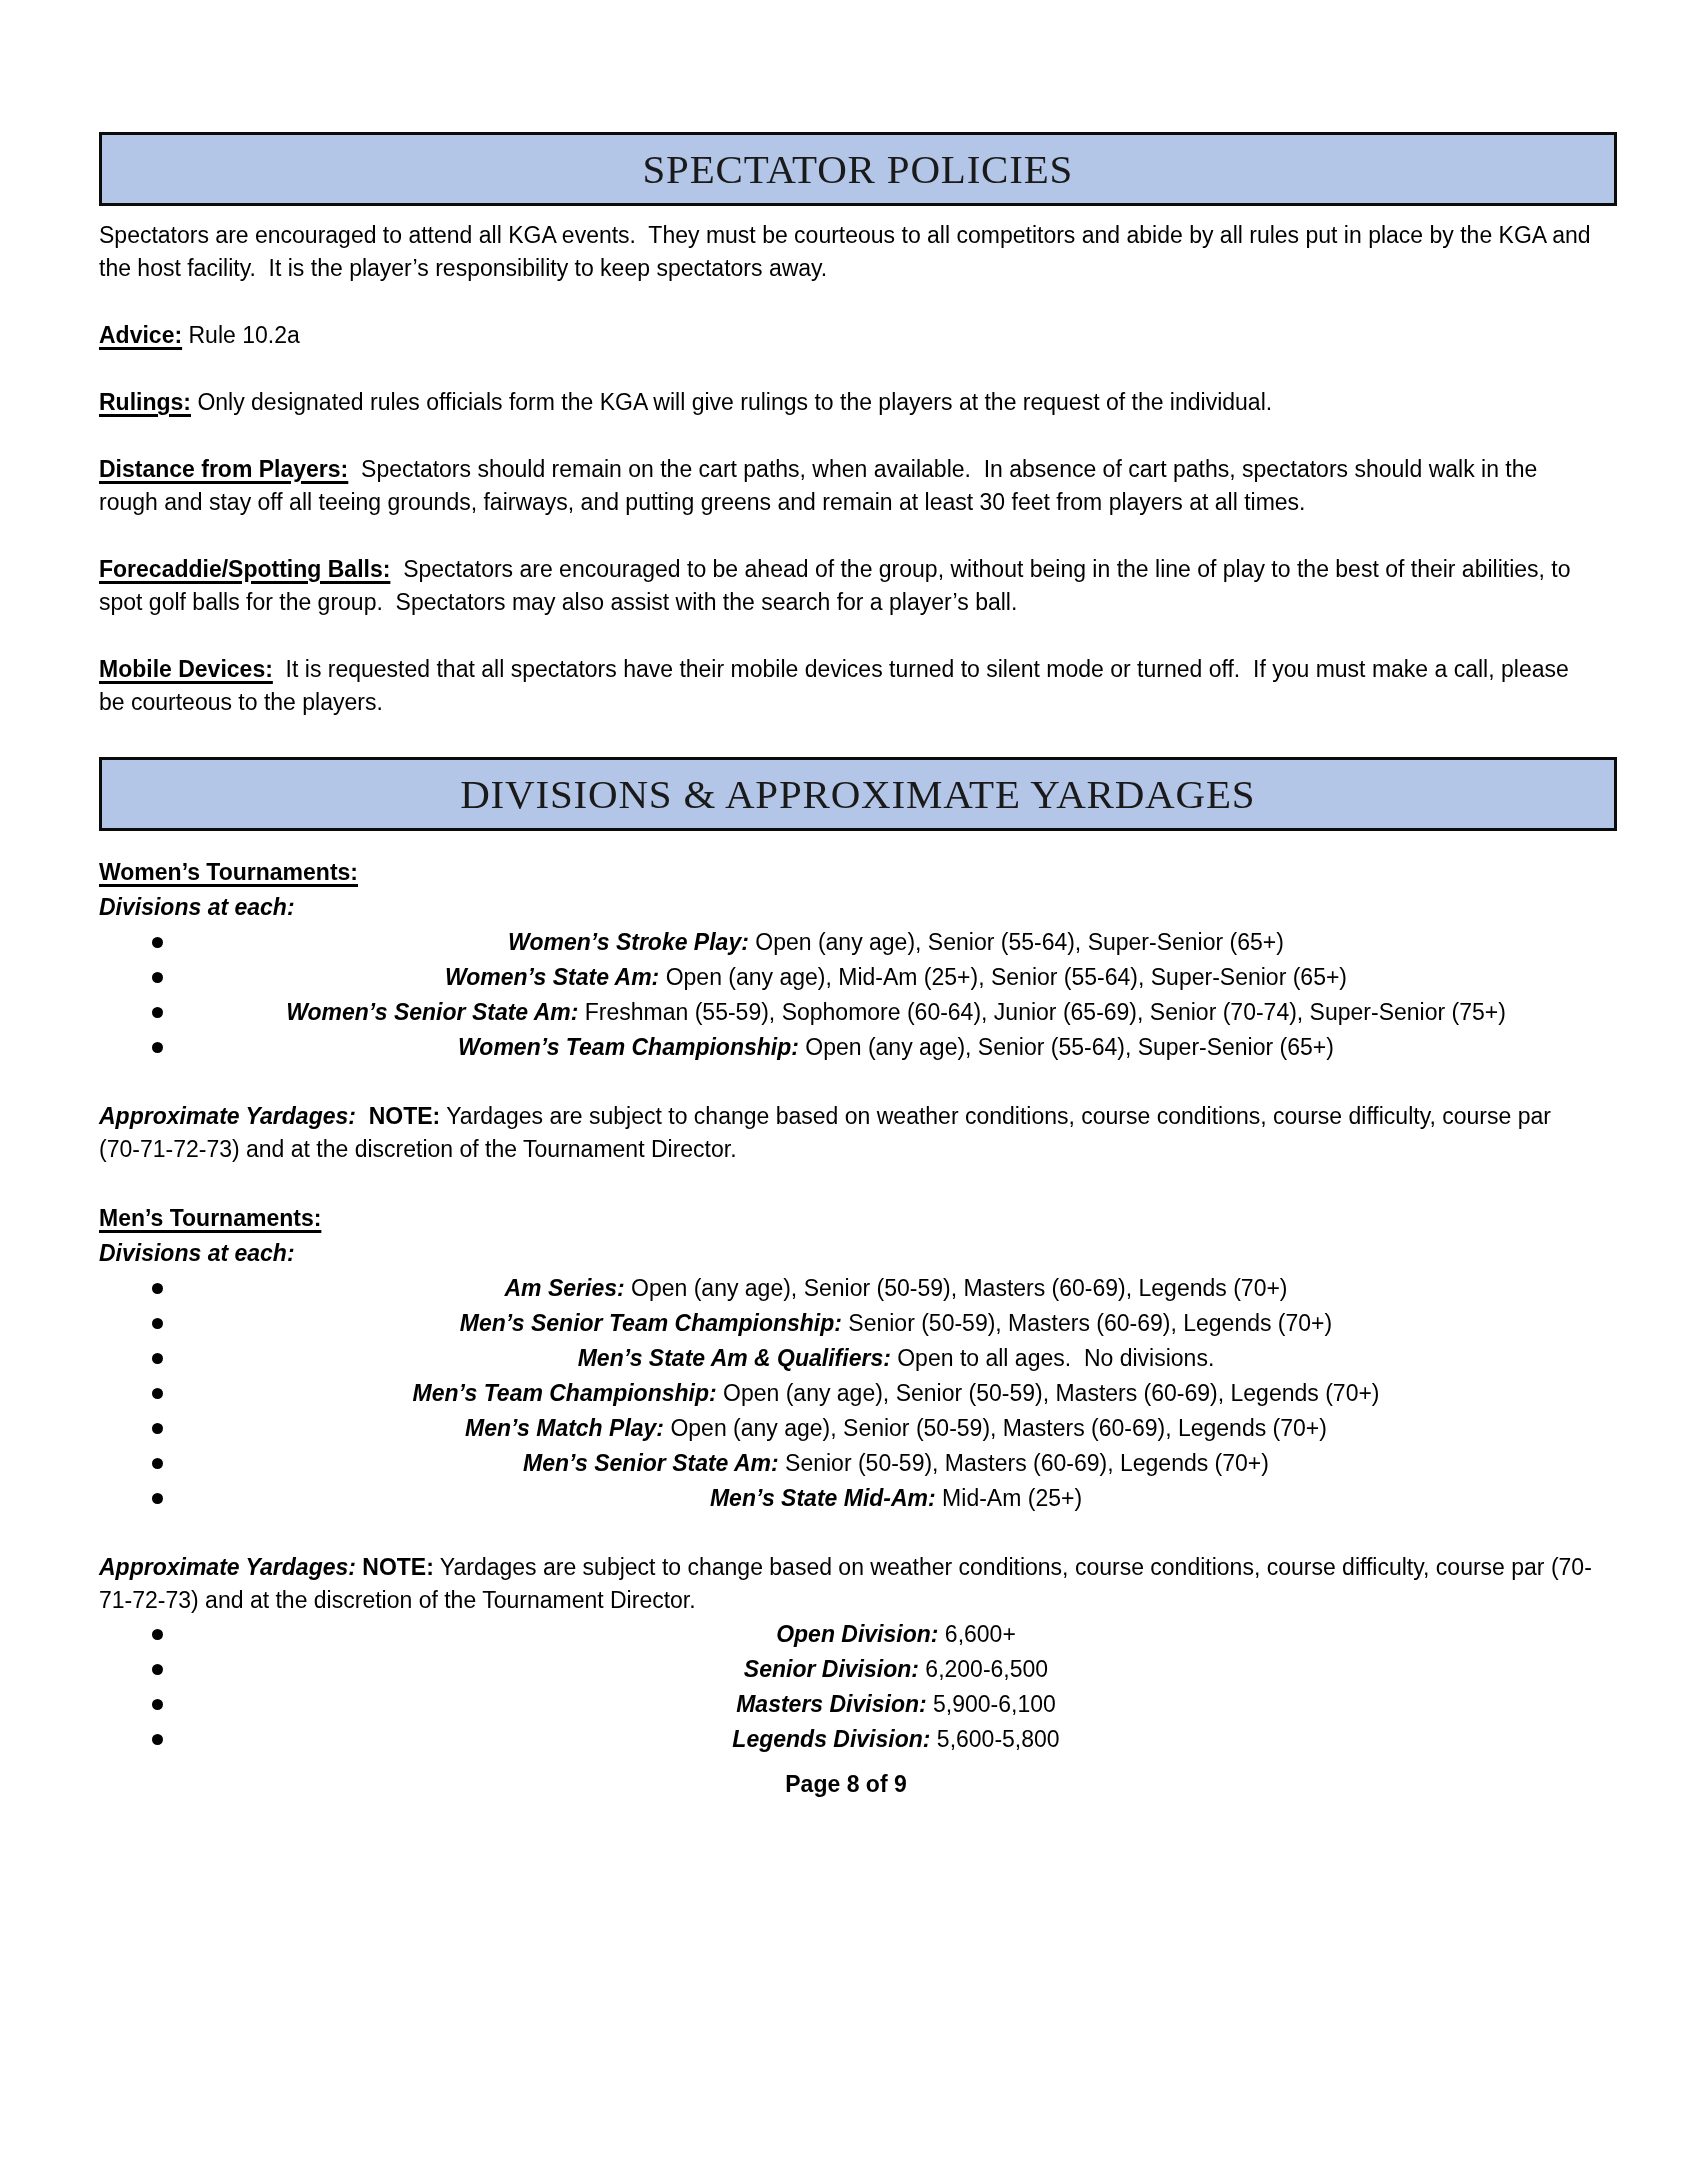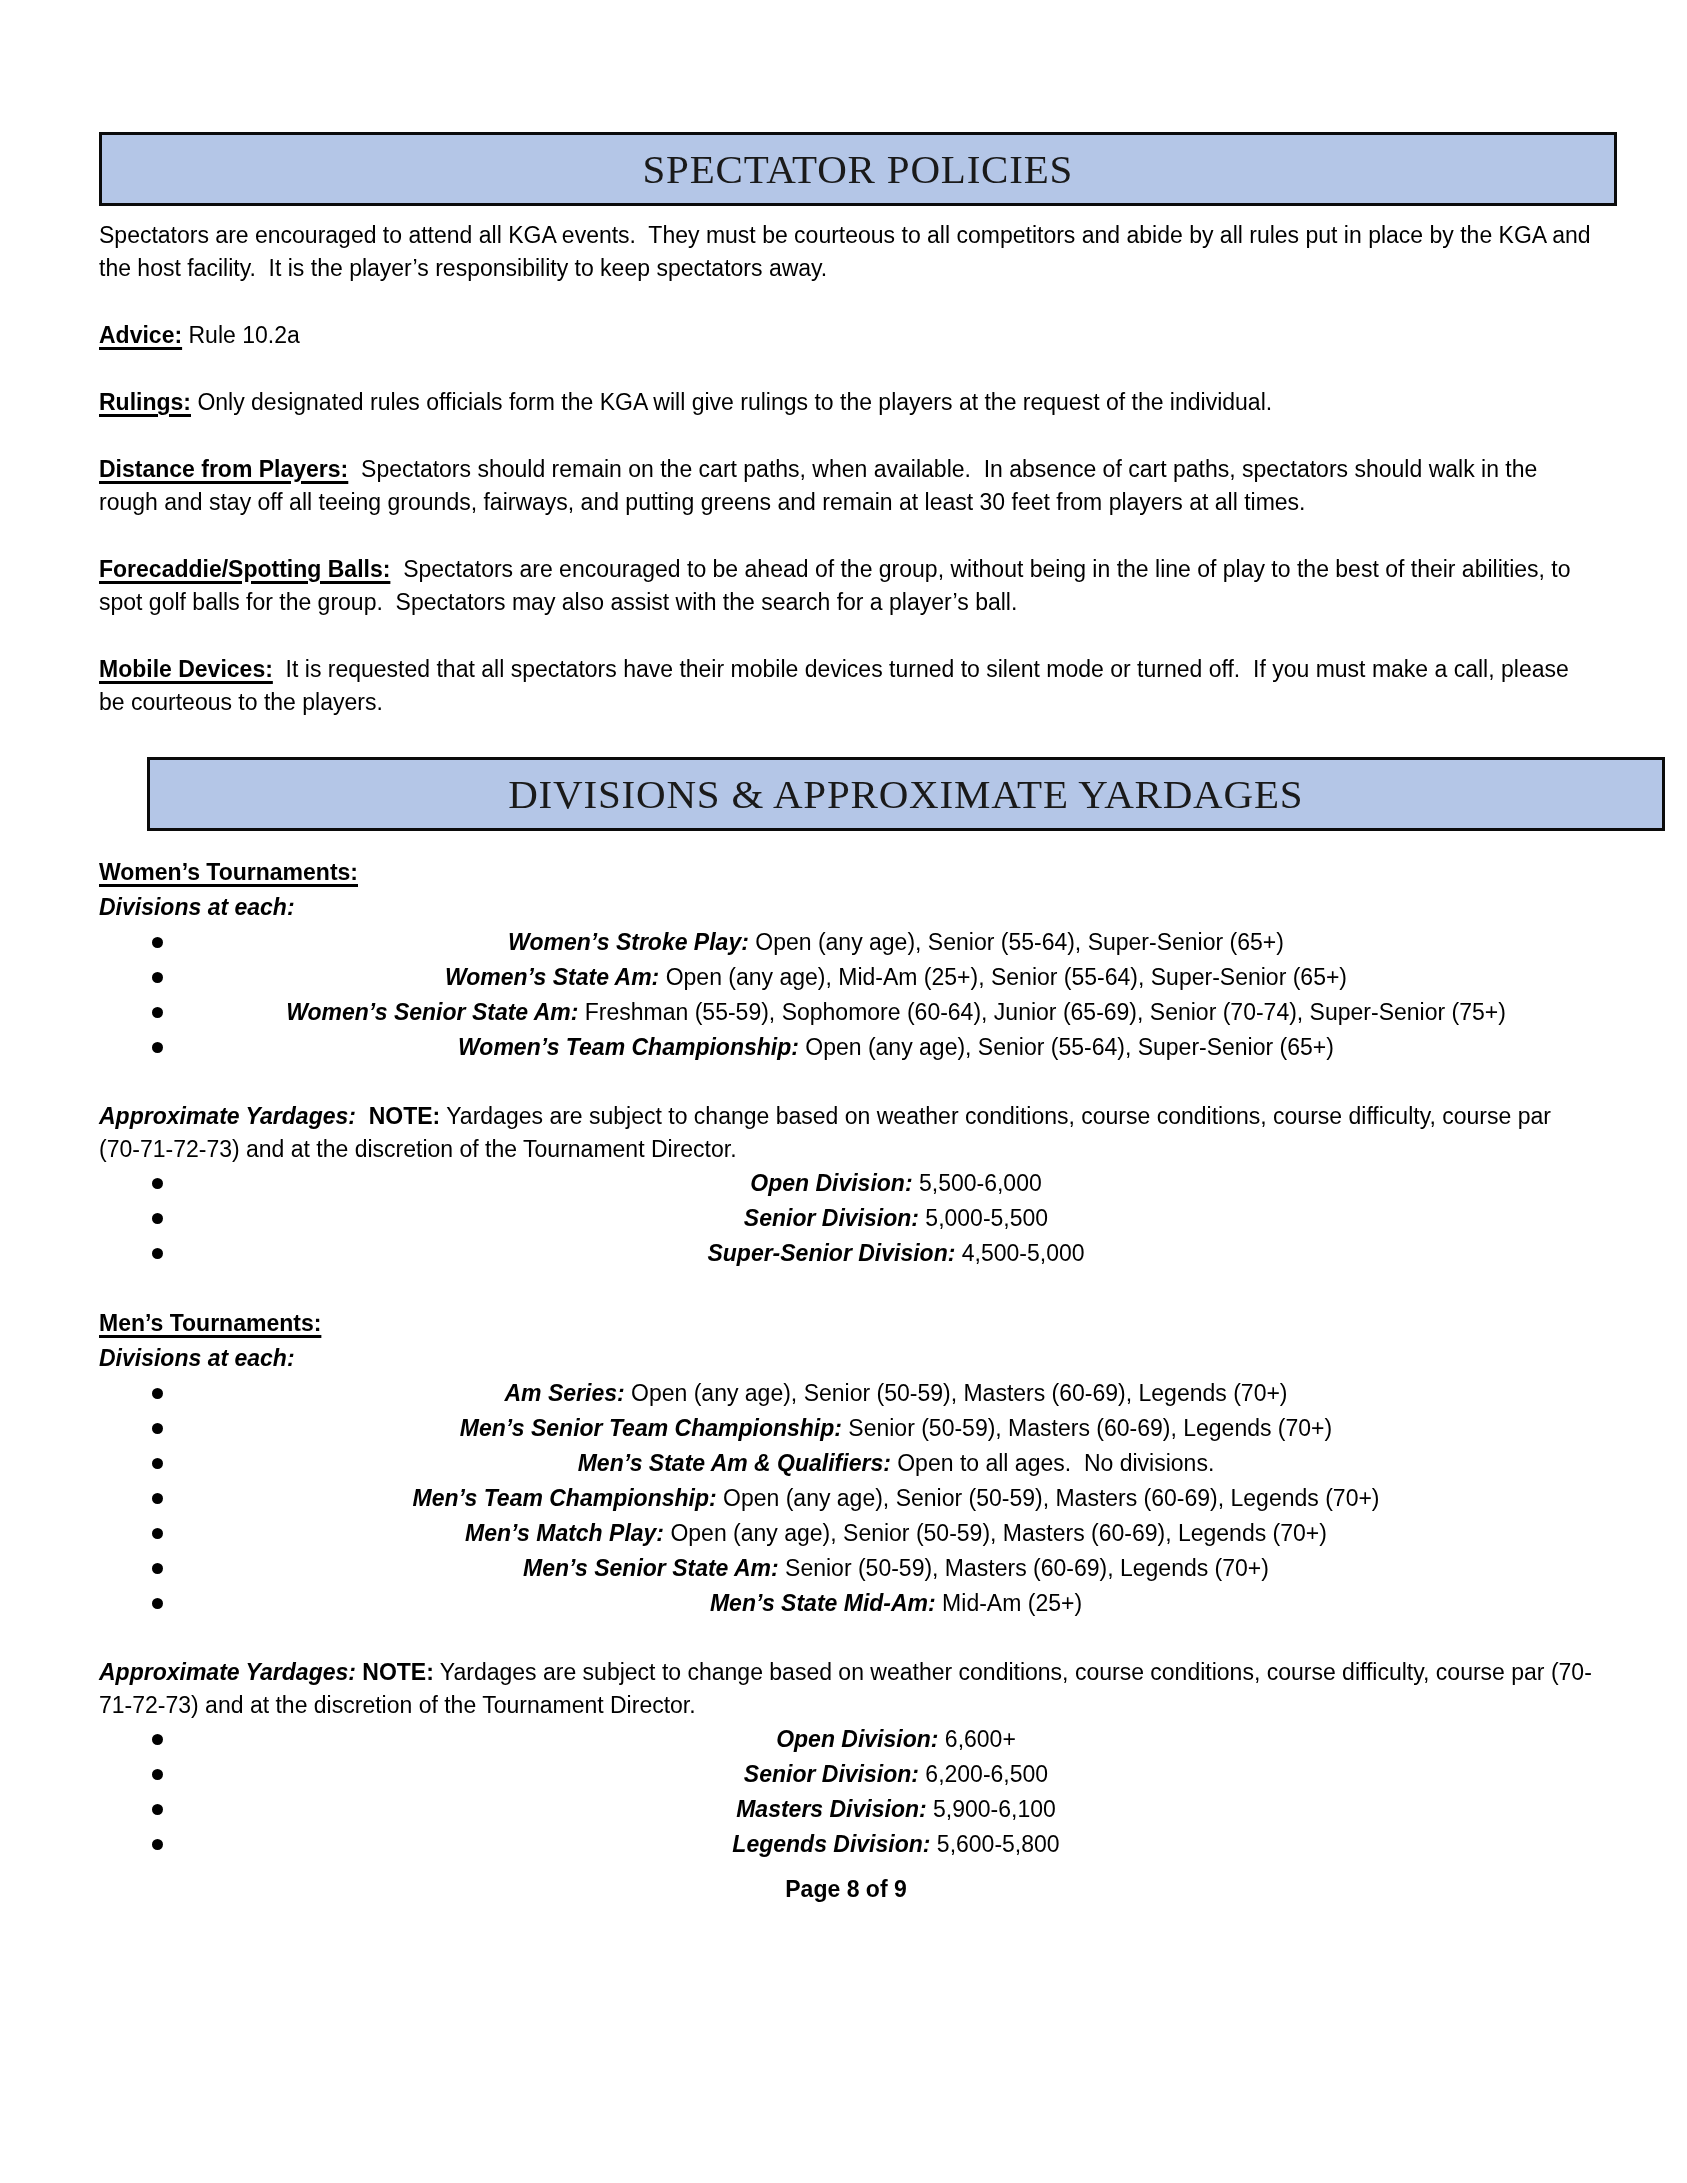--- a/index.html
+++ b/index.html
@@ -24,21 +24,21 @@
     display: flex;
     align-items: center;
     justify-content: center;
     font-family: "Liberation Serif", serif;
     font-size: 41px;
     letter-spacing: 0.8px;
     color: #1a1a1a;
     white-space: pre;
   }
   .banner.first { margin-bottom: 13px; }
-  .banner.second { margin-top: 38px; margin-bottom: 23.6px; margin-left: 48px; }
+  .banner.second { margin-top: 38px; margin-bottom: 23.6px; }
   .para { margin-bottom: 34px; white-space: pre-wrap; }
   .para:last-of-type { margin-bottom: 0; }
   .lbl {
     font-weight: bold;
     text-decoration: underline;
     text-decoration-thickness: 2.5px;
     text-underline-offset: 4.2px;
   }
   .heading {
     font-weight: bold;
@@ -112,25 +112,20 @@
 
   <ul class="blist">
     <li><span class="bi">Women’s Stroke Play:</span><span> Open (any age), Senior (55-64), Super-Senior (65+)</span></li>
     <li><span class="bi">Women’s State Am:</span><span> Open (any age), Mid-Am (25+), Senior (55-64), Super-Senior (65+)</span></li>
     <li><span class="bi">Women’s Senior State Am:</span><span> Freshman (55-59), Sophomore (60-64), Junior (65-69), Senior (70-74), Super-Senior (75+)</span></li>
     <li><span class="bi">Women’s Team Championship:</span><span> Open (any age), Senior (55-64), Super-Senior (65+)</span></li>
   </ul>
 
   <p class="yard-note"><span class="bi">Approximate Yardages:</span><span class="b">  NOTE:</span><span> Yardages are subject to change based on weather conditions, course conditions, course difficulty, course par (70-71-72-73) and at the discretion of the Tournament Director.</span></p>
 
-  <ul class="blist">
-    <li><span class="bi">Open Division:</span><span> 5,500-6,000</span></li>
-    <li><span class="bi">Senior Division:</span><span> 5,000-5,500</span></li>
-    <li><span class="bi">Super-Senior Division:</span><span> 4,500-5,000</span></li>
-  </ul>
 
   <div class="heading gap-top"><span class="hline">Men’s Tournaments:</span></div>
   <div class="subheading">Divisions at each:</div>
 
   <ul class="blist">
     <li><span class="bi">Am Series:</span><span> Open (any age), Senior (50-59), Masters (60-69), Legends (70+)</span></li>
     <li><span class="bi">Men’s Senior Team Championship:</span><span> Senior (50-59), Masters (60-69), Legends (70+)</span></li>
     <li><span class="bi">Men’s State Am &amp; Qualifiers:</span><span> Open to all ages.  No divisions.</span></li>
     <li><span class="bi">Men’s Team Championship:</span><span> Open (any age), Senior (50-59), Masters (60-69), Legends (70+)</span></li>
     <li><span class="bi">Men’s Match Play:</span><span> Open (any age), Senior (50-59), Masters (60-69), Legends (70+)</span></li>

